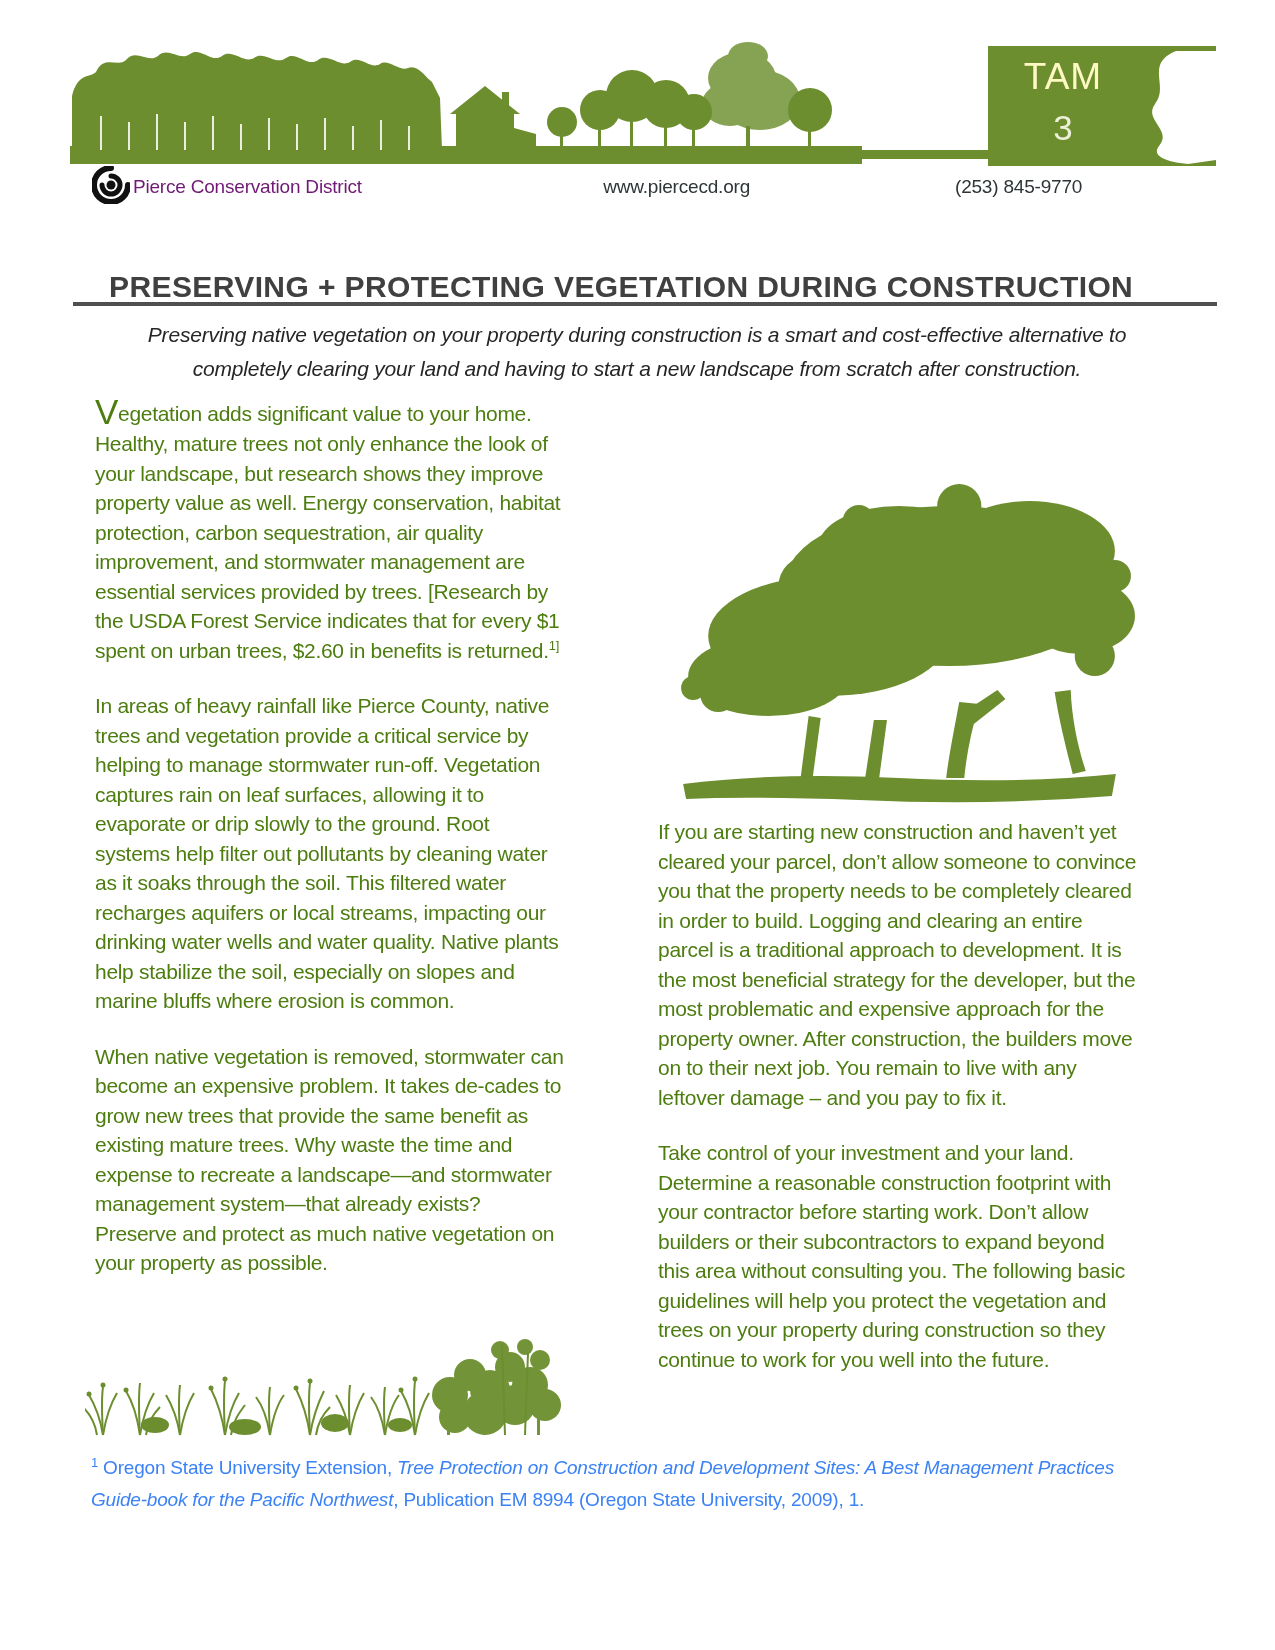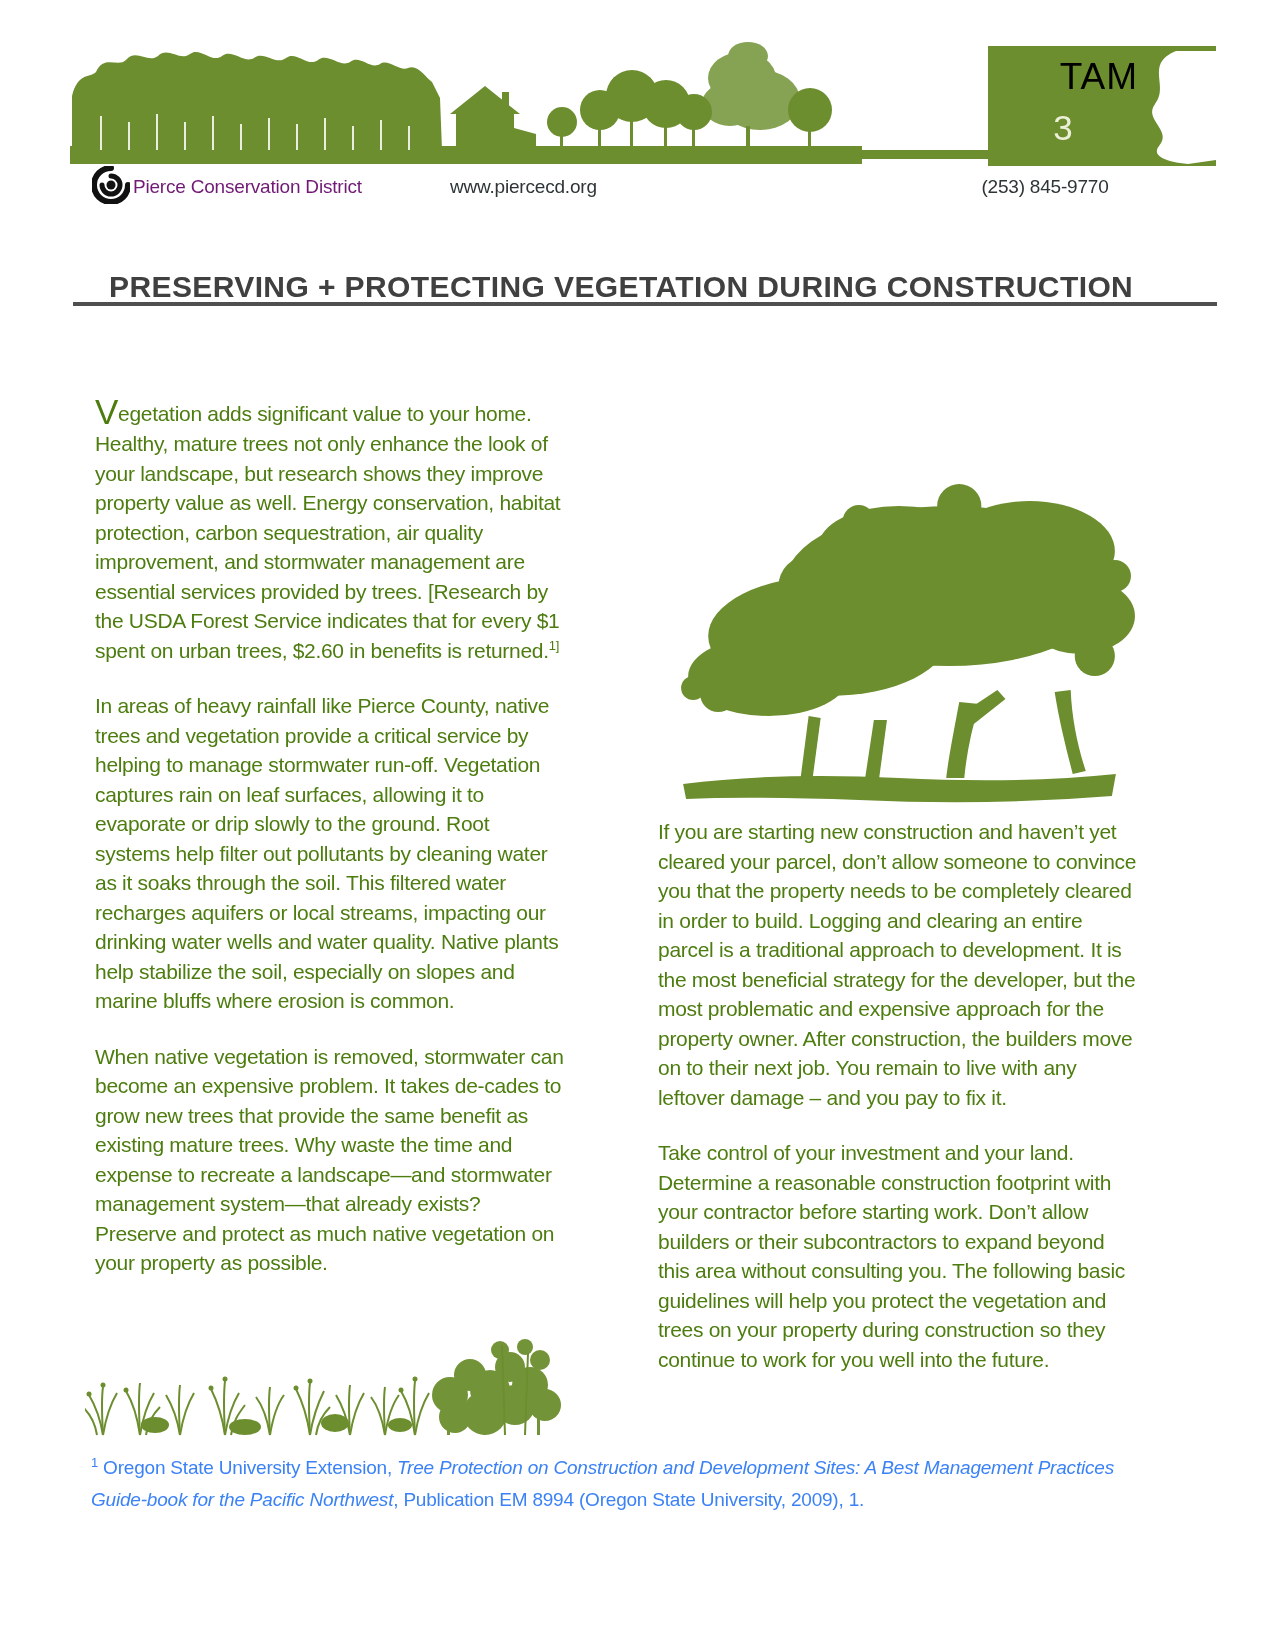--- a/index.html
+++ b/index.html
@@ -9,40 +9,40 @@
     font-family:"Liberation Sans", sans-serif;
   }
   svg{display:block;}
   
   .banner{position:absolute;left:70px;top:38px;width:1146px;height:132px;}
   .tam-box{
     position:absolute;left:988px;top:46px;width:228px;height:120px;
     background:#6c8e2e;
   }
   .tam-line1{
-    position:absolute;left:0;top:10px;width:150px;text-align:right;
-    font-size:37px;color:#000000;letter-spacing:1px;
+    position:absolute;left:0;top:10px;width:150px;text-align:center;
+    font-size:37px;color:#fef9c3;letter-spacing:1px;
   }
   .tam-line2{
     position:absolute;left:0;top:62px;width:150px;text-align:center;
     font-size:35px;color:#edf0d8;
   }
   .tam-curve{position:absolute;right:0;top:0;width:92px;height:120px;}
   
   .logo{position:absolute;left:92px;top:166px;width:38px;height:38px;}
   .org{
     position:absolute;left:133px;top:176px;font-size:19px;color:#701a75;
     font-weight:500;letter-spacing:-0.2px;
   }
   .site{
-    position:absolute;left:450px;top:176px;width:300px;text-align:left;
+    position:absolute;left:450px;top:176px;width:300px;text-align:right;
     font-size:19px;color:#2e3537;letter-spacing:-0.2px;
   }
   .phone{
-    position:absolute;left:955px;top:176px;width:180px;text-align:center;
+    position:absolute;left:955px;top:176px;width:180px;text-align:left;
     font-size:19px;color:#2e3537;letter-spacing:-0.2px;
   }
   
   .title{
     position:absolute;left:95px;top:256px;width:1080px;margin:14px;
     font-size:30px;font-weight:bold;color:#404040;letter-spacing:0.4px;
   }
   .rule{position:absolute;left:73px;top:302px;width:1144px;height:4px;background:#4f4f4f;}
   .intro{
     position:absolute;left:113px;top:318px;width:1048px;margin:0;
@@ -139,20 +139,21 @@
     <path d="M19,2 A17,17 0 1,0 36,19" fill="none" stroke="#111111" stroke-width="6" stroke-linecap="round"></path>
     <path d="M19,10 A9,9 0 1,1 10,19" fill="none" stroke="#111111" stroke-width="5" stroke-linecap="round"></path>
     <circle cx="19" cy="19" r="4.5" fill="#111111"></circle>
   </svg>
   <div class="org">Pierce Conservation District</div>
   <div class="site">www.piercecd.org</div>
   <div class="phone">(253) 845-9770</div>
 
   <h1 class="title">PRESERVING + PROTECTING VEGETATION DURING CONSTRUCTION</h1>
   <div class="rule"></div>
+  <p class="intro">Preserving native vegetation on your property during construction is a smart and cost-effective alternative to completely clearing your land and having to start a new landscape from scratch after construction.</p>
 
   <div class="col left">
     <p><span class="cap">V</span><span>egetation adds significant value to your home. Healthy, mature trees not only enhance the look of your landscape, but research shows they improve property value as well. Energy conservation, habitat protection, carbon sequestration, air quality improvement, and stormwater management are essential services provided by trees. [Research by the USDA Forest Service indicates that for every $1 spent on urban trees, $2.60 in benefits is returned.</span><sup>1]</sup></p>
     <p>In areas of heavy rainfall like Pierce County, native trees and vegetation provide a critical service by helping to manage stormwater run-off. Vegetation captures rain on leaf surfaces, allowing it to evaporate or drip slowly to the ground. Root systems help filter out pollutants by cleaning water as it soaks through the soil. This filtered water recharges aquifers or local streams, impacting our drinking water wells and water quality. Native plants help stabilize the soil, especially on slopes and marine bluffs where erosion is common.</p>
     <p>When native vegetation is removed, stormwater can become an expensive problem. It takes de-cades to grow new trees that provide the same benefit as existing mature trees. Why waste the time and expense to recreate a landscape—and stormwater management system—that already exists? Preserve and protect as much native vegetation on your property as possible.</p>
   </div>
 
   <svg class="grass" viewBox="0 0 478 104" preserveAspectRatio="none" aria-hidden="true">
     <g stroke="#6c8e2e" stroke-width="2" fill="none">
       <path d="M18,100 C15,82 10,70 4,60"></path>

